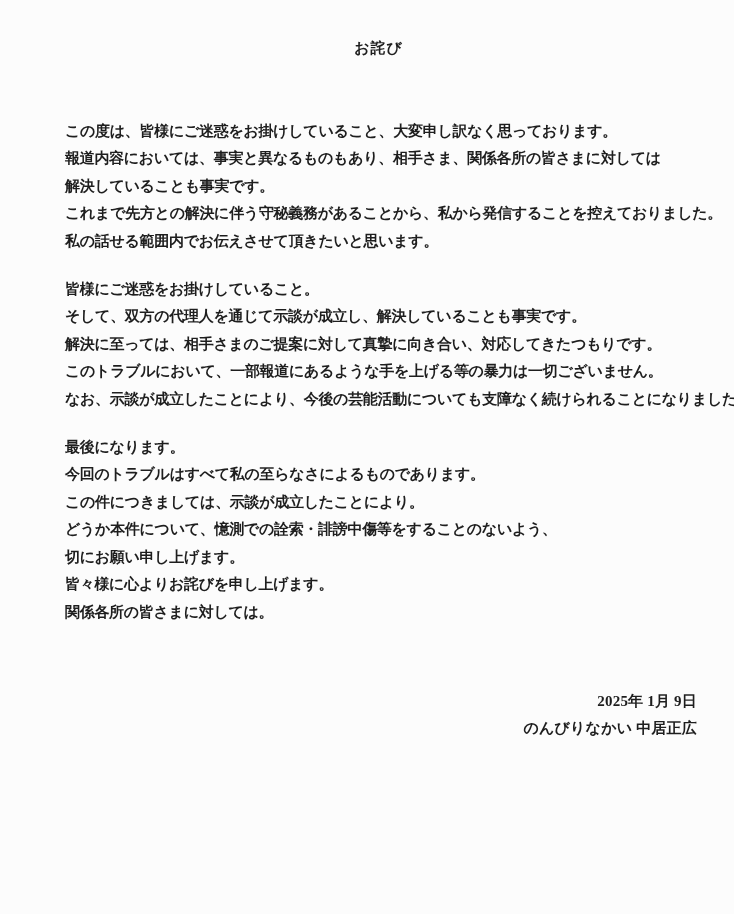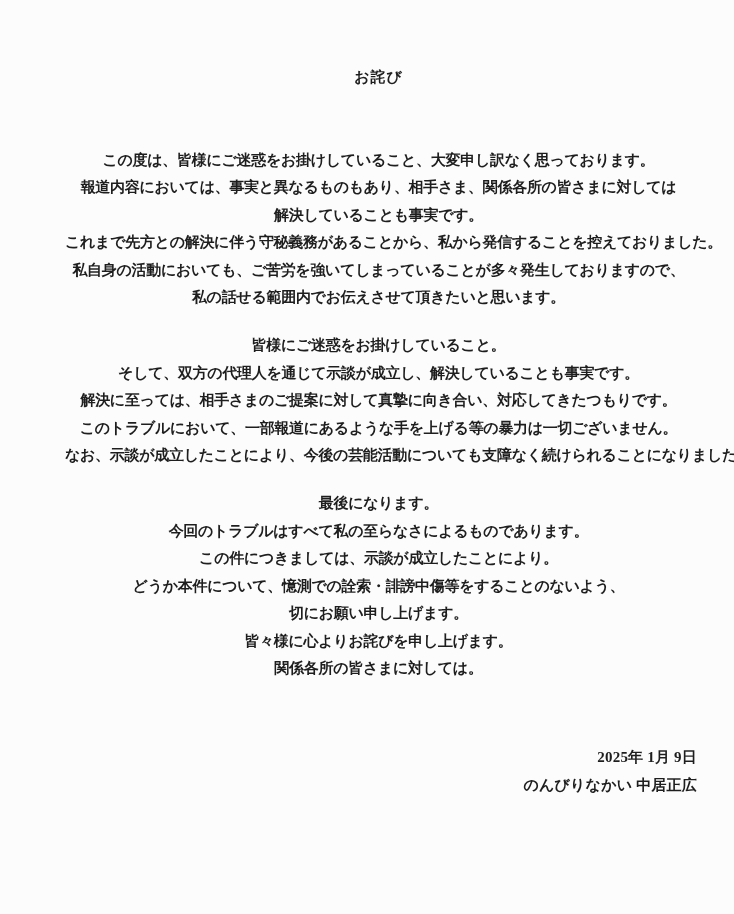--- a/index.html
+++ b/index.html
@@ -14,34 +14,33 @@
     color: #1e1e1e;
     overflow: hidden;
   }
   .page {
     position: relative;
     width: 734px;
     height: 914px;
     box-sizing: border-box;
   }
   .doc-title {
-    padding-top: 64px;
+    padding-top: 35px;
     margin: 0 42px 0 65px;
     text-align: center;
     font-size: 15px;
     font-weight: bold;
     line-height: 27px;
     letter-spacing: 1px;
   }
   .content {
     margin: 56px 42px 0 65px;
   }
   .para {
     margin: 0 0 21px 0;
-    text-align: center;
   }
   .para:last-child {
     margin-bottom: 0;
   }
   .line {
     font-size: 15px;
     font-weight: bold;
     line-height: 27.4px;
     white-space: nowrap;
     letter-spacing: -0.3px;
@@ -61,21 +60,20 @@
 
   <div class="doc-title">お詫び</div>
 
   <div class="content">
 
     <div class="para">
       <div class="line">この度は、皆様にご迷惑をお掛けしていること、大変申し訳なく思っております。</div>
       <div class="line">報道内容においては、事実と異なるものもあり、相手さま、関係各所の皆さまに対しては</div>
       <div class="line">解決していることも事実です。</div>
       <div class="line">これまで先方との解決に伴う守秘義務があることから、私から発信することを控えておりました。</div>
-      <div class="line">私自身の活動においても、ご苦労を強いてしまっていることが多々発生しておりますので、</div>
       <div class="line">私の話せる範囲内でお伝えさせて頂きたいと思います。</div>
     </div>
 
     <div class="para">
       <div class="line">皆様にご迷惑をお掛けしていること。</div>
       <div class="line">そして、双方の代理人を通じて示談が成立し、解決していることも事実です。</div>
       <div class="line">解決に至っては、相手さまのご提案に対して真摯に向き合い、対応してきたつもりです。</div>
       <div class="line">このトラブルにおいて、一部報道にあるような手を上げる等の暴力は一切ございません。</div>
       <div class="line">なお、示談が成立したことにより、今後の芸能活動についても支障なく続けられることになりました。</div>
     </div>

